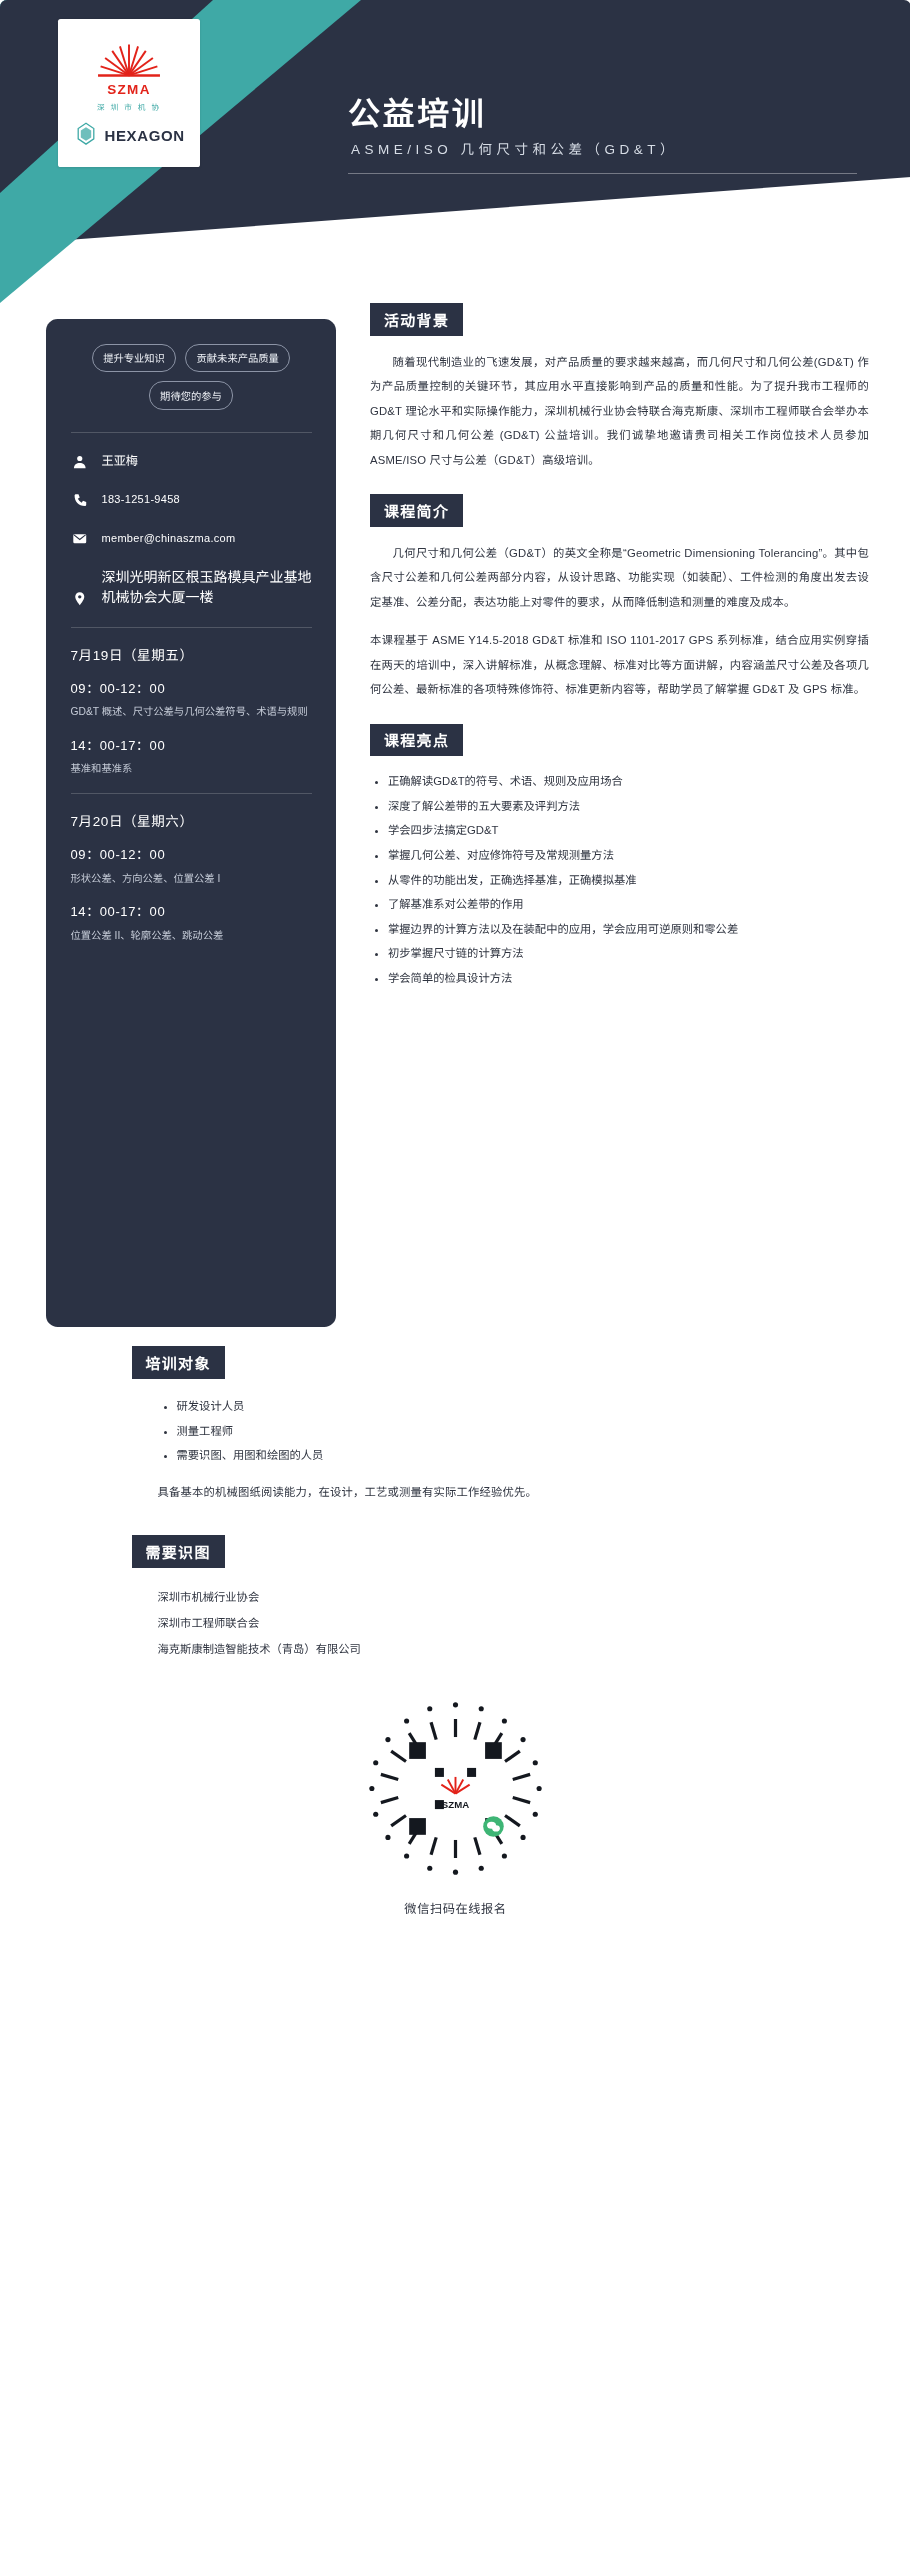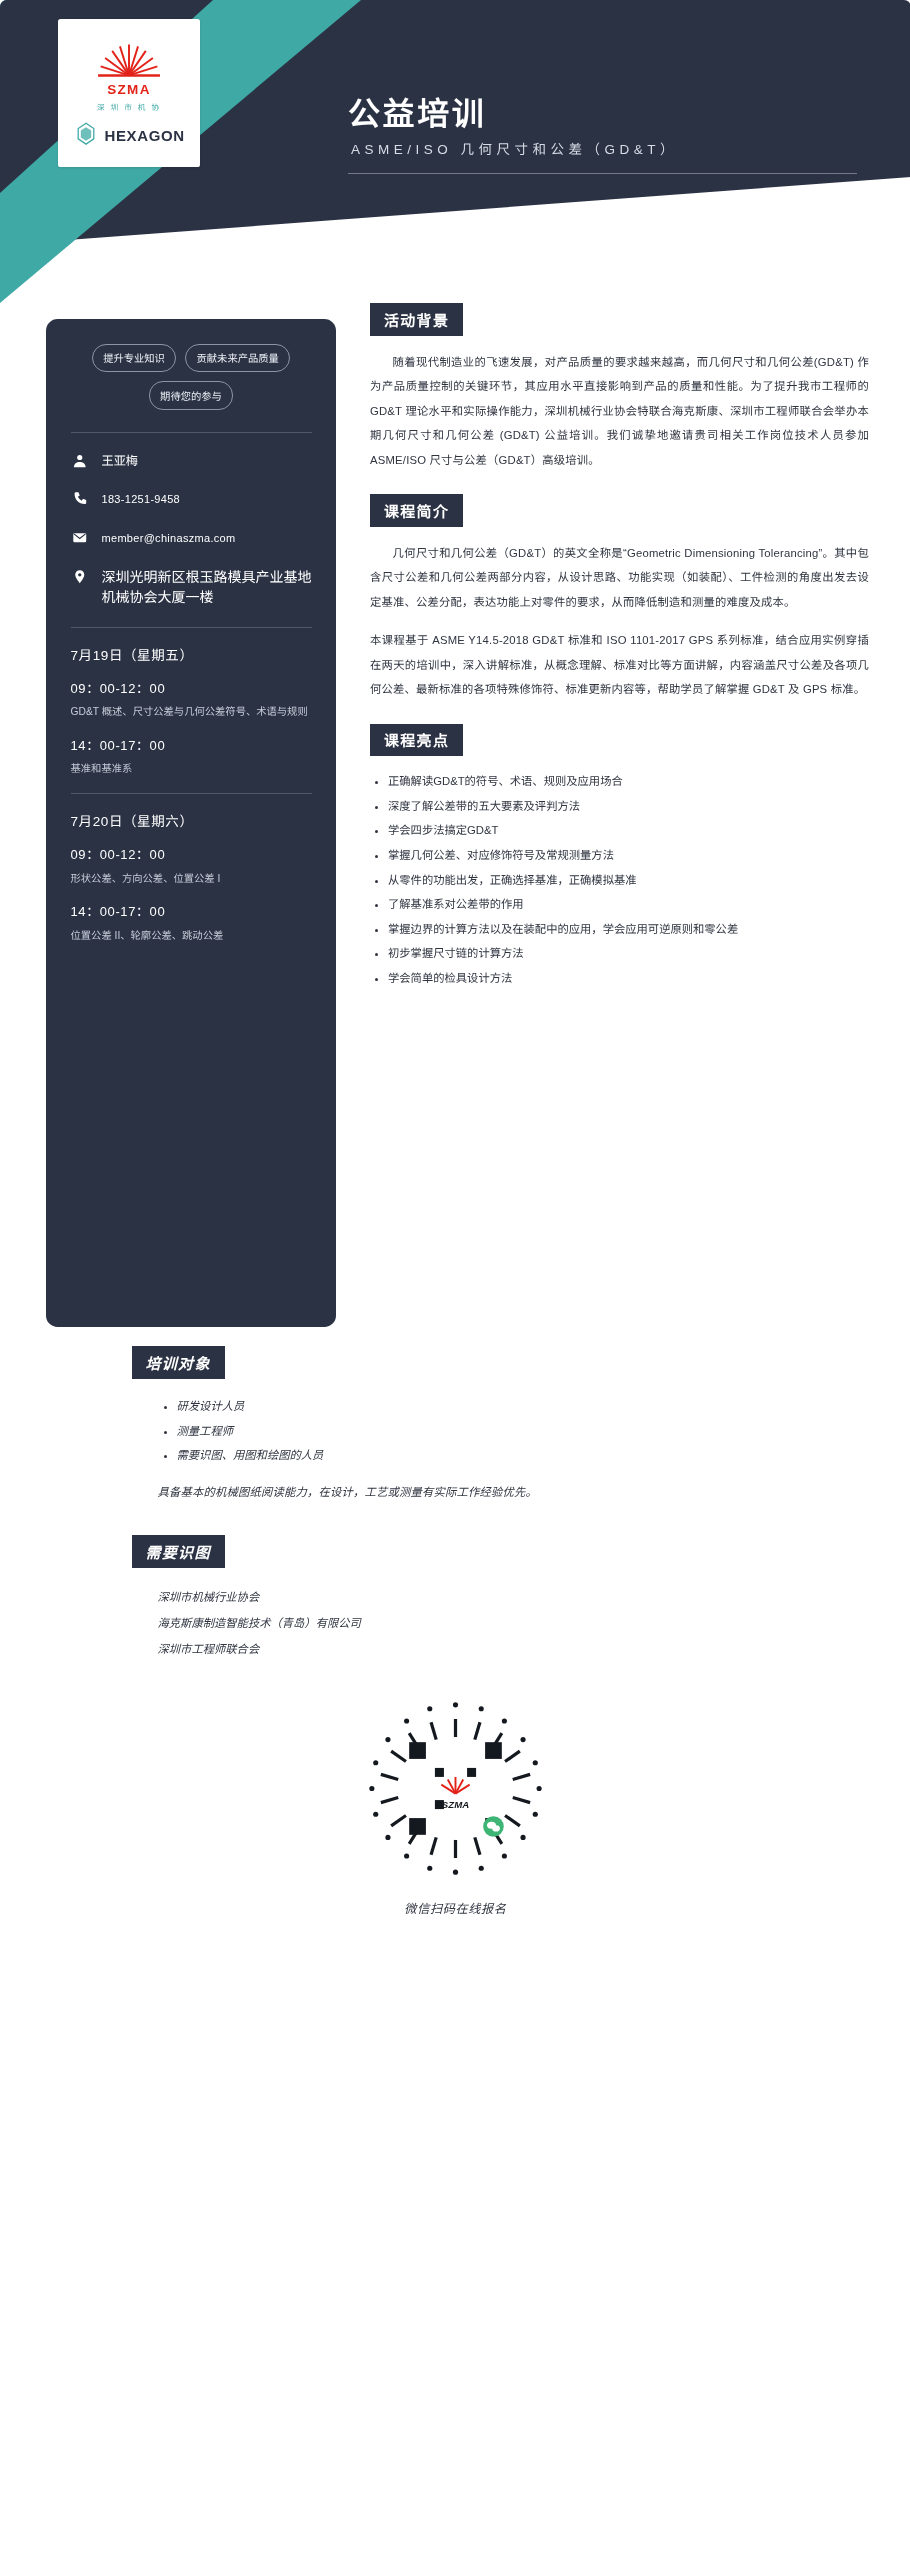--- a/index.html
+++ b/index.html
@@ -125,21 +125,21 @@
   }
   .pill-center { display: flex; justify-content: center; margin-top: 9px; }
 
   .divider-line {
     height: 0.6px; background: rgba(255,255,255,0.18);
     margin: 22px 0 0 0;
   }
 
   .contact { margin-top: 19.3px; }
   .contact-item {
-    display: flex; align-items: flex-start; gap: 13px;
+    display: flex; align-items: flex-end; gap: 13px;
     margin-bottom: 19.3px;
   }
   .c-ico { width: 18px; min-width: 18px; height: 18px; display:flex; align-items:center; justify-content:center; }
   .c-text { font-size: 12.2px; line-height: 19.3px; color: #ffffff; }
   .c-text.small { font-size: 11px; letter-spacing: 0.3px; }
   .c-text.addr { font-size: 14px; line-height: 20px; }
 
   .sched-sep { height: 0.6px; background: rgba(255,255,255,0.18); margin: 6.4px 0 16.7px; }
   .date-head { font-size: 13.5px; color: #ffffff; margin-bottom: 14px; letter-spacing: 0.6px; }
   .slot { margin-bottom: 14px; }
@@ -179,21 +179,20 @@
     color: #2f3440;
     margin-bottom: 2.6px;
   }
 
   
   .lower {
     position: relative;
     margin: 0 auto;
     width: 766px;
     padding: 0 0 0 0;
-    font-style: italic;
   }
   .lower-inner { padding: 0 59px; }
   .sec-title-2 {
     display: inline-block;
     background: #2b3244;
     color: #ffffff;
     font-size: 15px;
     font-weight: bold;
     padding: 5.8px 14px;
     letter-spacing: 1.3px;
@@ -389,22 +388,22 @@
           <li>测量工程师</li>
           <li>需要识图、用图和绘图的人员</li>
         </ul>
         <p class="lower-p" style="margin-top:14px; margin-left:26px;">具备基本的机械图纸阅读能力，在设计，工艺或测量有实际工作经验优先。</p>
       </div>
 
       <div class="lower-block">
         <div class="sec-title-2">需要识图</div>
         <div style="margin-left:26px;">
           <div class="org-line">深圳市机械行业协会</div>
+          <div class="org-line">深圳市工程师联合会</div>
           <div class="org-line">海克斯康制造智能技术（青岛）有限公司</div>
-          <div class="org-line">深圳市工程师联合会</div>
         </div>
       </div>
 
 
       <div class="qr-area">
         <div class="qr-box">
           <svg viewBox="0 0 300 300" width="193" height="193">
             <rect x="0" y="0" width="300" height="300" fill="#ffffff"></rect>
             <g fill="#14181f">
 

